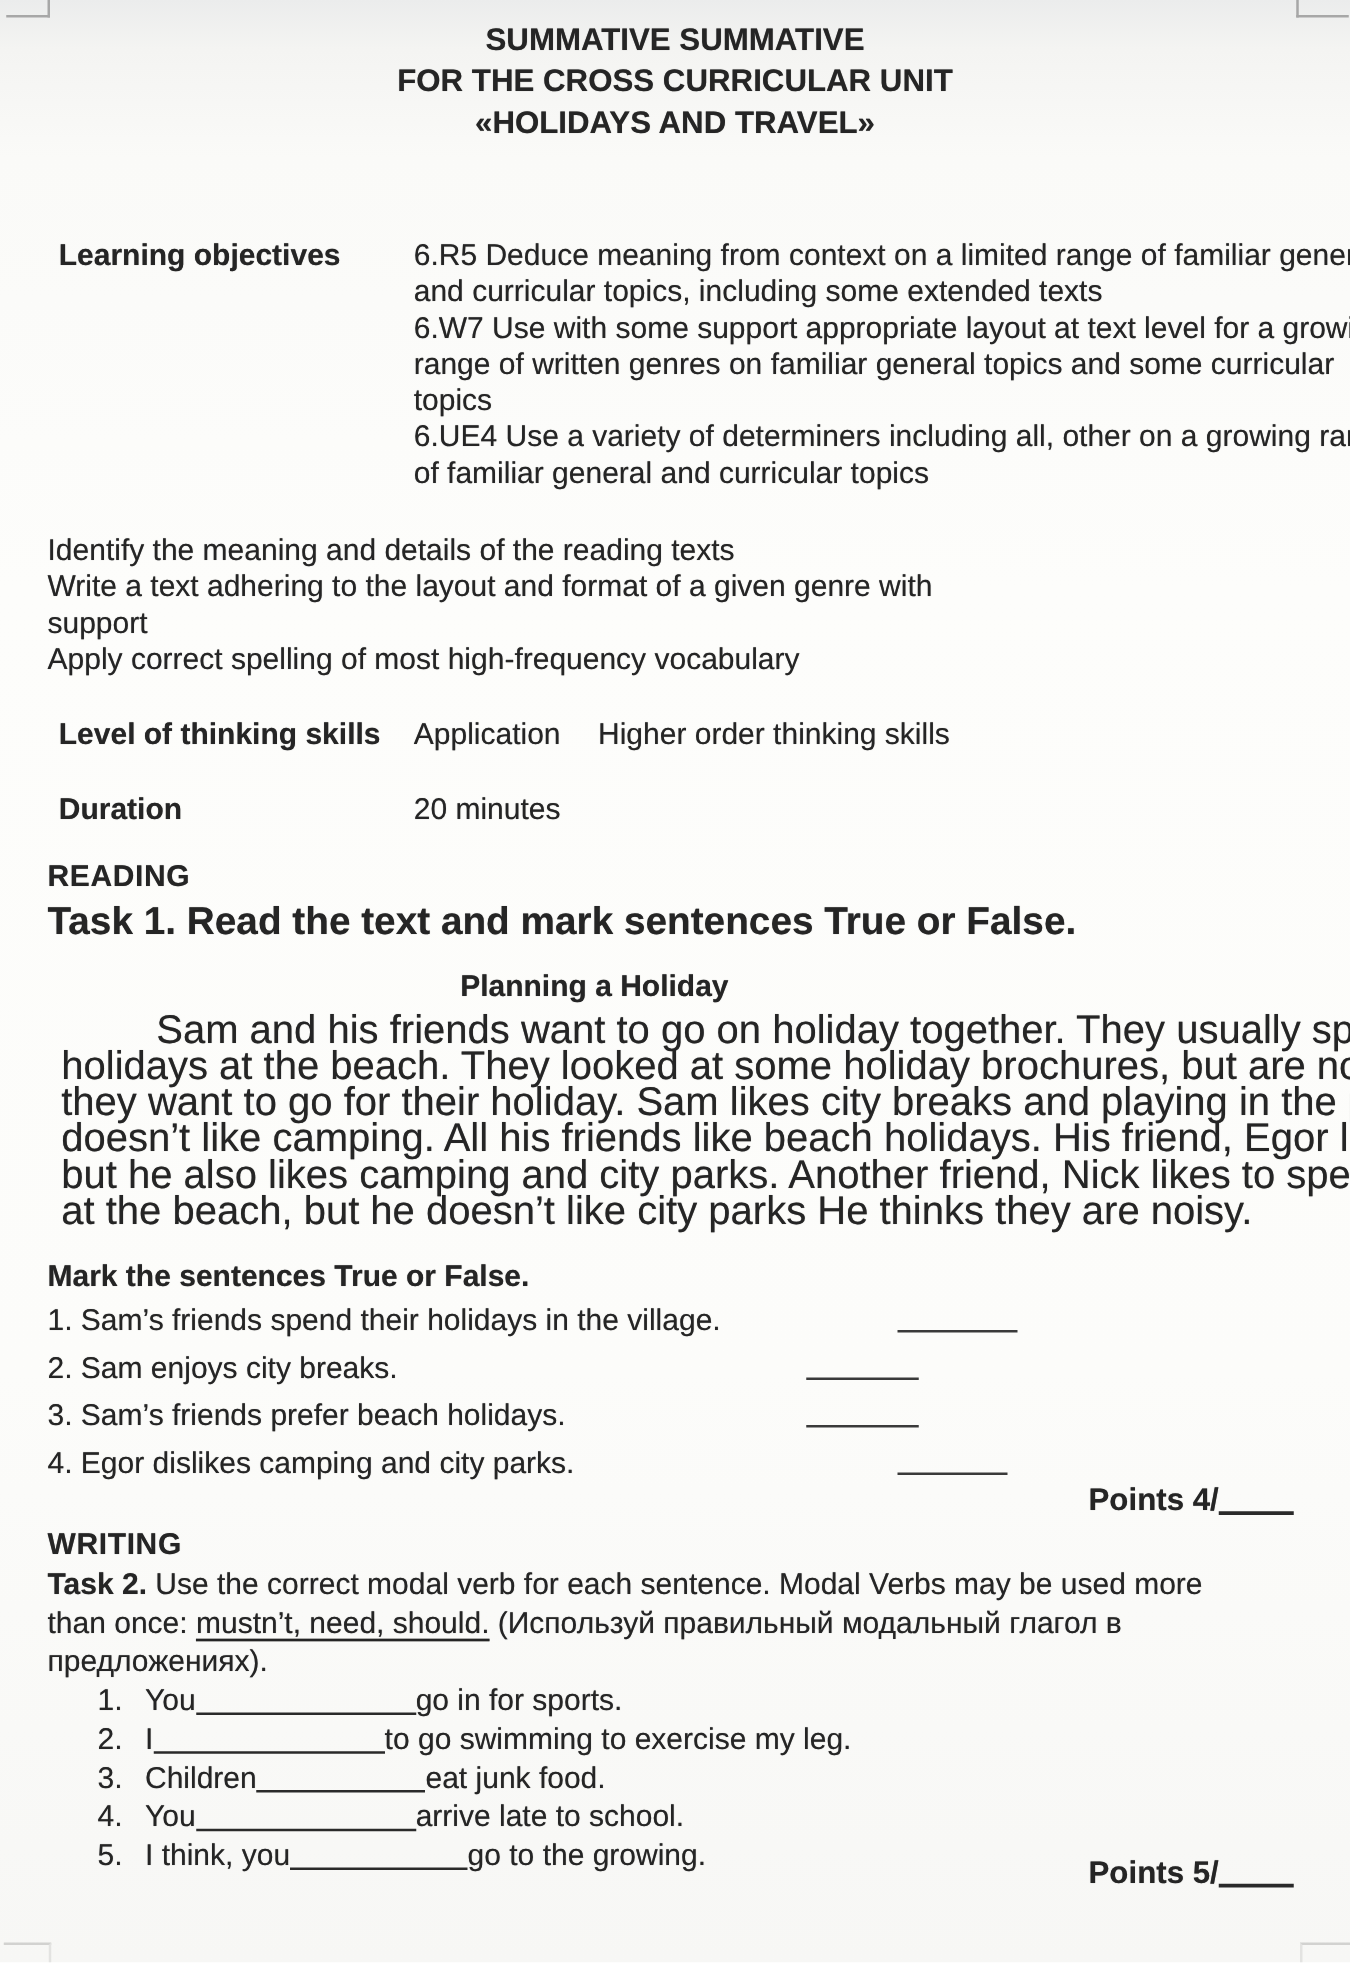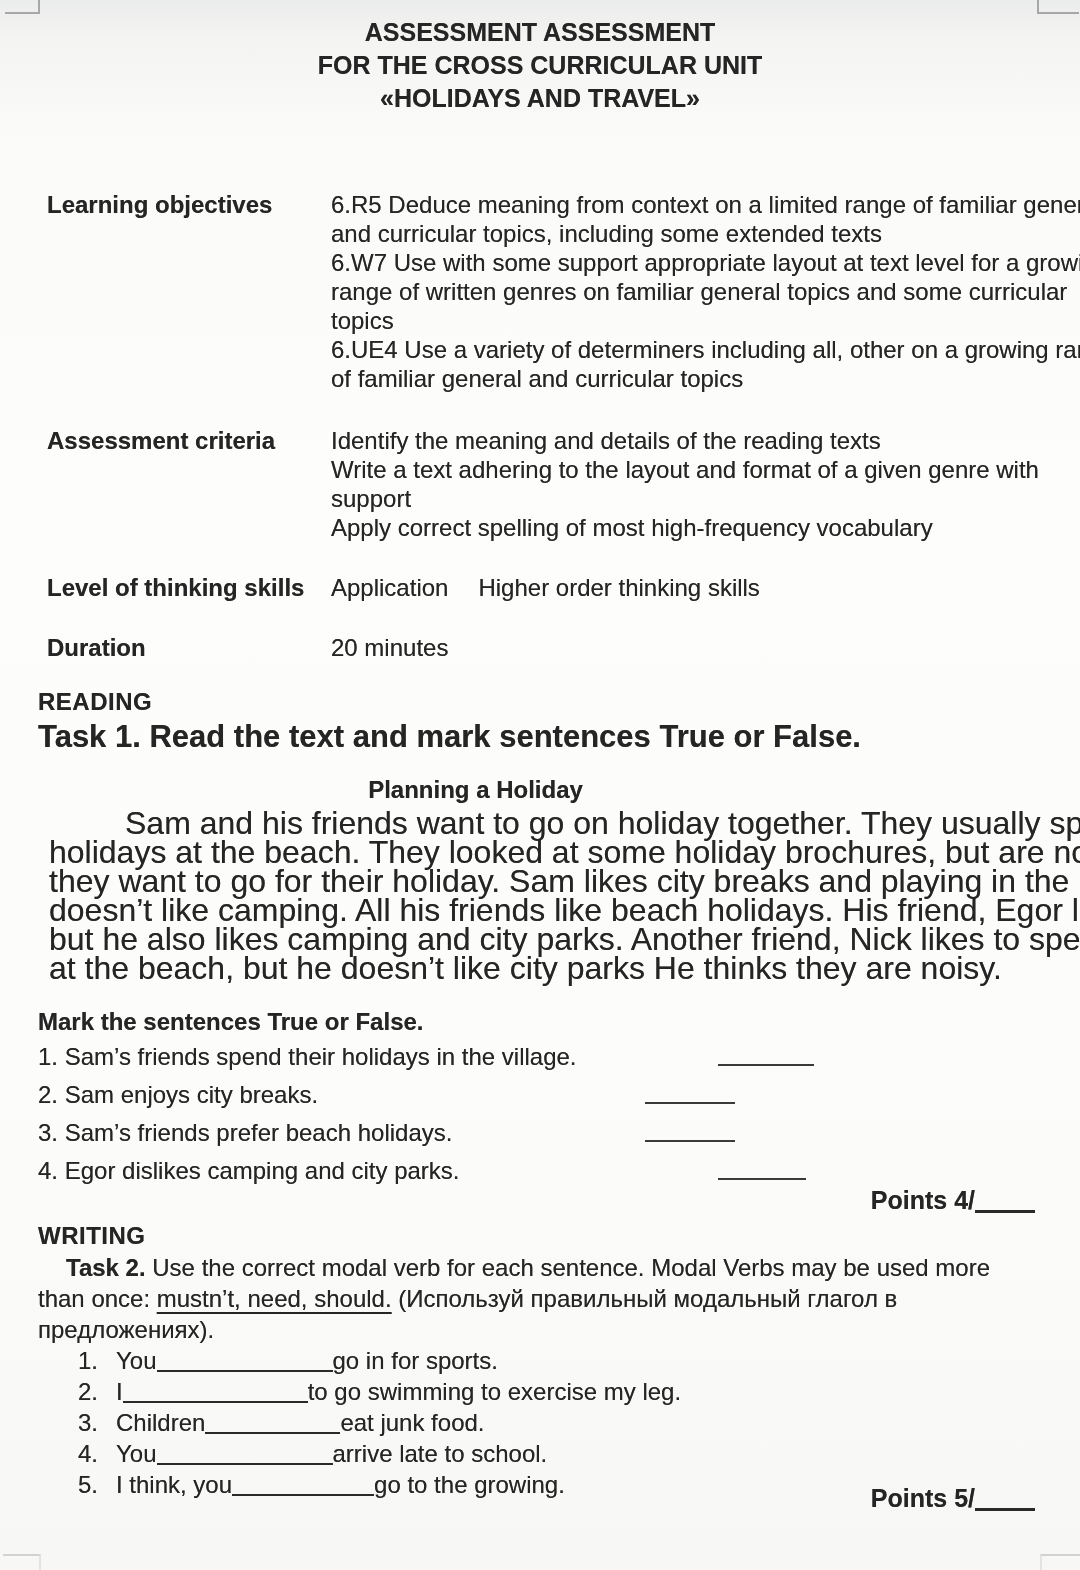--- a/index.html
+++ b/index.html
@@ -51,21 +51,21 @@
   .statement-row:nth-child(2) .statement-blank{left:607px;width:90px;}
   .statement-row:nth-child(3) .statement-blank{left:607px;width:90px;}
   .statement-row:nth-child(4) .statement-blank{left:680px;width:88px;}
 
   .points{position:absolute;right:45px;font-size:25px;font-weight:700;}
   .points-1{top:1186px;}
   .points-2{top:1484px;}
   .points .blank{width:60px;border-bottom-width:3px;}
 
   .task2-para{position:absolute;top:1252px;left:38px;width:962px;font-size:24px;line-height:31px;}
-  .task2-para .b{font-weight:700;margin-left:28px;}
+  .task2-para .b{font-weight:700;}
   .modal-verbs{font-weight:400;text-decoration:underline;text-decoration-thickness:2px;text-underline-offset:5px;}
 
   .modal-list{position:absolute;top:1345px;left:78px;font-size:24px;}
   .modal-item{height:31px;line-height:31px;display:flex;}
   .item-number{flex:0 0 38px;}
   .item-blank{display:inline-block;border-bottom:2px solid #2a2a2a;transform:translateY(-4px);align-self:flex-end;}
   .modal-item:nth-child(1) .item-blank{width:176px;}
   .modal-item:nth-child(2) .item-blank{width:185px;}
   .modal-item:nth-child(3) .item-blank{width:135px;}
   .modal-item:nth-child(4) .item-blank{width:176px;}
@@ -75,39 +75,38 @@
 <body>
 
 <div class="page">
 
   <div class="mark mark-tl"></div>
   <div class="mark mark-tr"></div>
   <div class="mark mark-bl"></div>
   <div class="mark mark-br"></div>
 
   <div class="title">
-    <div>ASSESSMENT ASSESSMENT</div>
+    <div>SUMMATIVE SUMMATIVE</div>
     <div>FOR THE CROSS CURRICULAR UNIT</div>
     <div>«HOLIDAYS AND TRAVEL»</div>
   </div>
 
 
   <div class="info-row row-lo">
     <div class="info-label">Learning objectives</div>
     <div class="info-content">6.R5 Deduce meaning from context on a limited range of familiar general
 and curricular topics, including some extended texts
 6.W7 Use with some support appropriate layout at text level for a growing
 range of written genres on familiar general topics and some curricular
 topics
 6.UE4 Use a variety of determiners including all, other on a growing range
 of familiar general and curricular topics</div>
   </div>
 
   <div class="info-row row-ac">
-    <div class="info-label">Assessment criteria</div>
     <div class="info-content">Identify the meaning and details of the reading texts
 Write a text adhering to the layout and format of a given genre with
 support
 Apply correct spelling of most high-frequency vocabulary</div>
   </div>
 
   <div class="info-row row-ts">
     <div class="info-label">Level of thinking skills</div>
     <div class="info-content"><span>Application</span><span class="ts-gap">Higher order thinking skills</span></div>
   </div>

